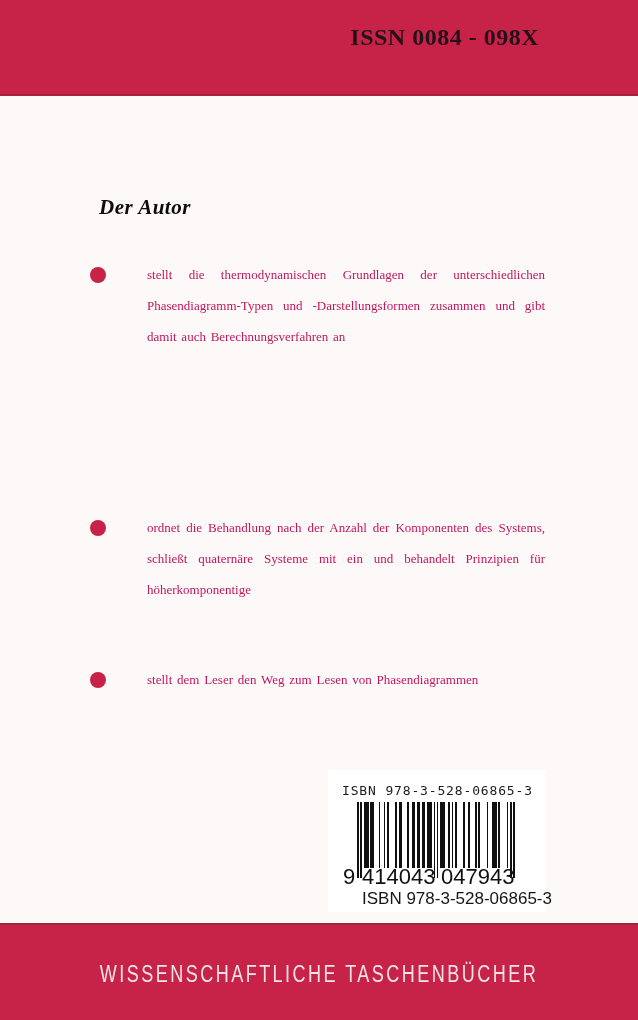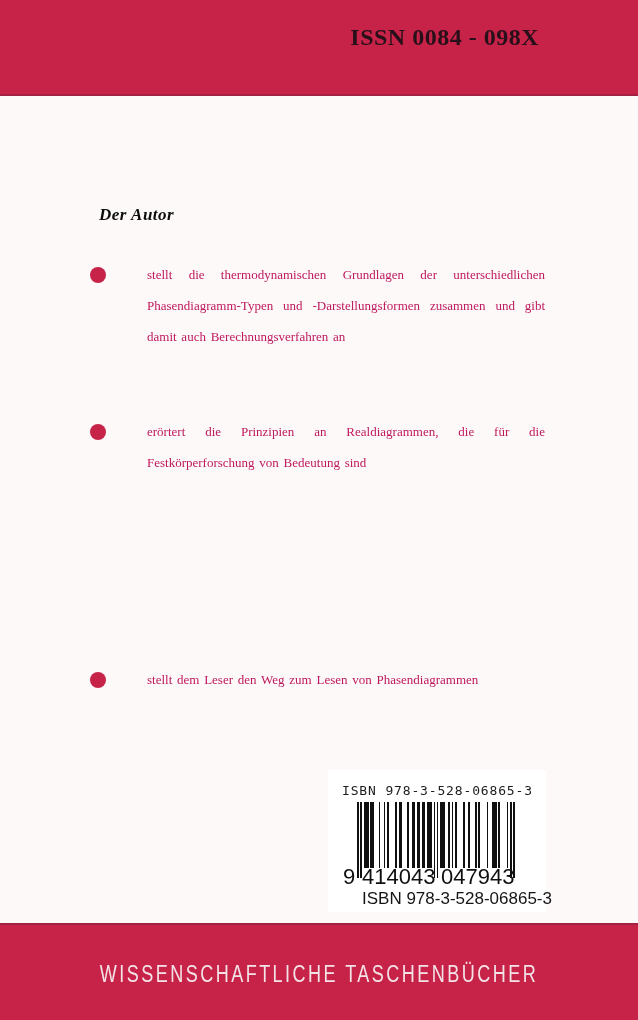--- a/index.html
+++ b/index.html
@@ -20,23 +20,22 @@
   .footer-title{
     position:absolute;left:0;right:0;top:36px;text-align:center;
     font-family:"Liberation Sans", sans-serif;
     font-size:22px;letter-spacing:3px;color:var(--footer-text,#f3e3e7);
     transform:scaleX(.82) scaleY(1.1);transform-origin:center;
     white-space:nowrap;
   }
   
   .author-heading{
     position:absolute;left:99px;top:195px;
-    font-style:italic;font-weight:bold;font-size:17px;color:#0d0d0d;
+    font-style:italic;font-weight:bold;font-size:21px;color:#0d0d0d;
     letter-spacing:.5px;
-    margin-top:10px;
   }
   .bullet-group{position:absolute;left:147px;width:398px;}
   .bullet-text{
     font-weight:normal;font-size:13px;line-height:31px;color:#be185d;
     text-align:justify;text-justify:inter-word;word-spacing:1.5px;
     hyphens:manual;-webkit-hyphens:manual;
   }
   .dot{
     position:absolute;left:-57px;top:8px;width:16px;height:16px;
     border-radius:50%;background:var(--band-red,#c72349);
@@ -72,23 +71,23 @@
   <div class="band band-top">
     <div class="issn">ISSN 0084 - 098X</div>
   </div>
 
   <div class="author-heading">Der Autor</div>
 
   <div class="bullet-group bg1">
     <span class="dot"></span>
     <div class="bullet-text">stellt die thermodynamischen Grundlagen der unterschiedlichen Phasendiagramm-Typen und -Darstellungsformen zusammen und gibt damit auch Berechnungsverfahren an</div>
   </div>
-  <div class="bullet-group bg2">
+  <div class="bullet-group bg3">
     <span class="dot"></span>
-    <div class="bullet-text">erörtert die Prinzipien an Realdiagrammen, die für die Festkörperforschung von Bedeutung sind</div>
+    <div class="bullet-text">ordnet die Behandlung nach der Anzahl der Komponenten des Systems, schließt quaternäre Systeme mit ein und behandelt Prinzipien für höherkomponentige</div>
   </div>
   <div class="bullet-group bg4">
     <span class="dot"></span>
     <div class="bullet-text">stellt dem Leser den Weg zum Lesen von Phasen­diagrammen</div>
   </div>
 
   <div class="barcode-box"></div>
   <div class="isbn-ocr">ISBN 978-3-528-06865-3</div>
   <svg class="ean-svg" viewBox="0 0 95 76" preserveAspectRatio="none" shape-rendering="crispEdges">
       <rect x="0" y="0" width="1" height="76"></rect>

